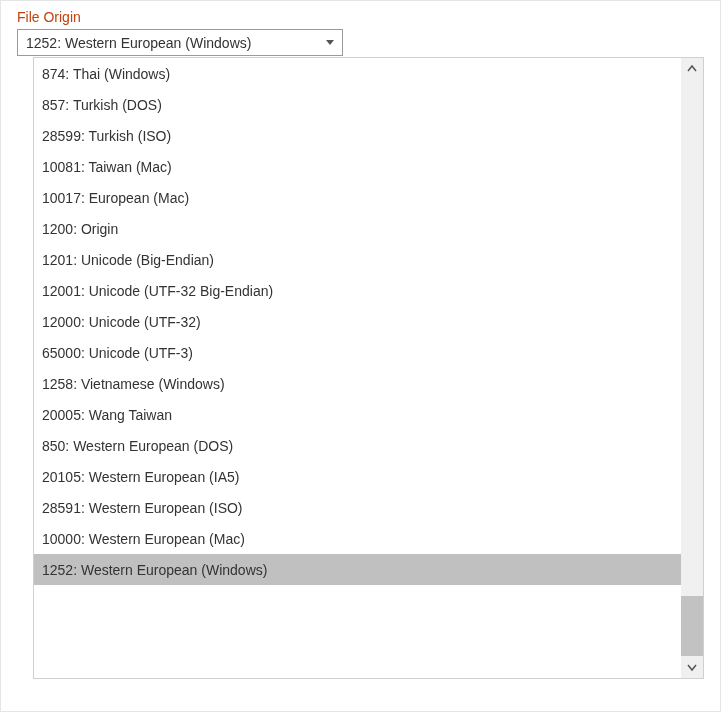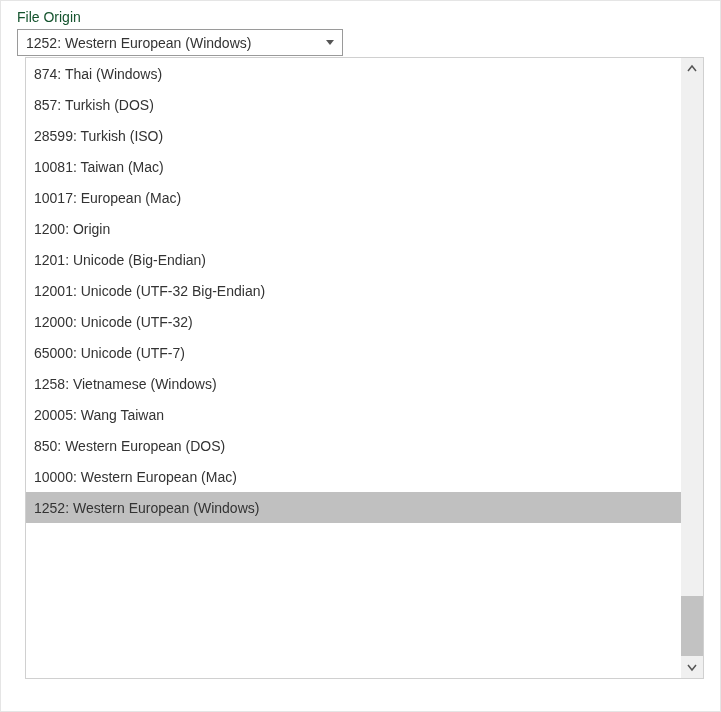--- a/index.html
+++ b/index.html
@@ -12,21 +12,21 @@
       font-size: 14px;
       color: #333;
       background: #fff;
       width: 721px;
       height: 712px;
       border: 1px solid #e5e5e5;
       position: relative;
       padding: 8px 16px 16px 16px;
     }
     .label {
-      color: #14532d;
+      color: #c2410c;
       margin-bottom: 4px;
       font-size: 14px;
     }
     .select-box {
       width: 326px;
       height: 27px;
       border: 1px solid #9a9a9a;
       background: #fff;
       display: flex;
       align-items: center;
@@ -40,21 +40,21 @@
     .select-box .caret {
       width: 16px;
       height: 16px;
       display: flex;
       align-items: center;
       justify-content: center;
       color: #555;
     }
     .dropdown {
       position: absolute;
-      left: 24px;
+      left: 32px;
       right: 16px;
       top: 56px;
       border: 1px solid #d0d0d0;
       background: #fff;
       display: flex;
       flex-direction: column;
     }
     .dropdown-inner {
       display: flex;
       flex-direction: row;
@@ -127,24 +127,26 @@
     <div class="dropdown-list" id="dropdown-list">
         <div class="dropdown-item">874: Thai (Windows)</div>
         <div class="dropdown-item">857: Turkish (DOS)</div>
         <div class="dropdown-item">28599: Turkish (ISO)</div>
         <div class="dropdown-item">10081: Taiwan (Mac)</div>
         <div class="dropdown-item">10017: European (Mac)</div>
         <div class="dropdown-item">1200: Origin</div>
         <div class="dropdown-item">1201: Unicode (Big-Endian)</div>
         <div class="dropdown-item">12001: Unicode (UTF-32 Big-Endian)</div>
         <div class="dropdown-item">12000: Unicode (UTF-32)</div>
-        <div class="dropdown-item">65000: Unicode (UTF-7)</div>
+        <div class="dropdown-item">65000: Unicode (UTF-3)</div>
         <div class="dropdown-item">1258: Vietnamese (Windows)</div>
         <div class="dropdown-item">20005: Wang Taiwan</div>
         <div class="dropdown-item">850: Western European (DOS)</div>
+        <div class="dropdown-item">20105: Western European (IA5)</div>
+        <div class="dropdown-item">28591: Western European (ISO)</div>
         <div class="dropdown-item">10000: Western European (Mac)</div>
         <div class="dropdown-item selected">1252: Western European (Windows)</div>
       </div>
     <div class="scrollbar">
       <div class="scroll-btn">
         <svg width="10" height="10" viewBox="0 0 10 10">
             <path d="M1 7 L5 2 L9 7" stroke="#555" stroke-width="1.5" fill="none"></path>
           </svg>
       </div>
       <div class="scroll-track">

